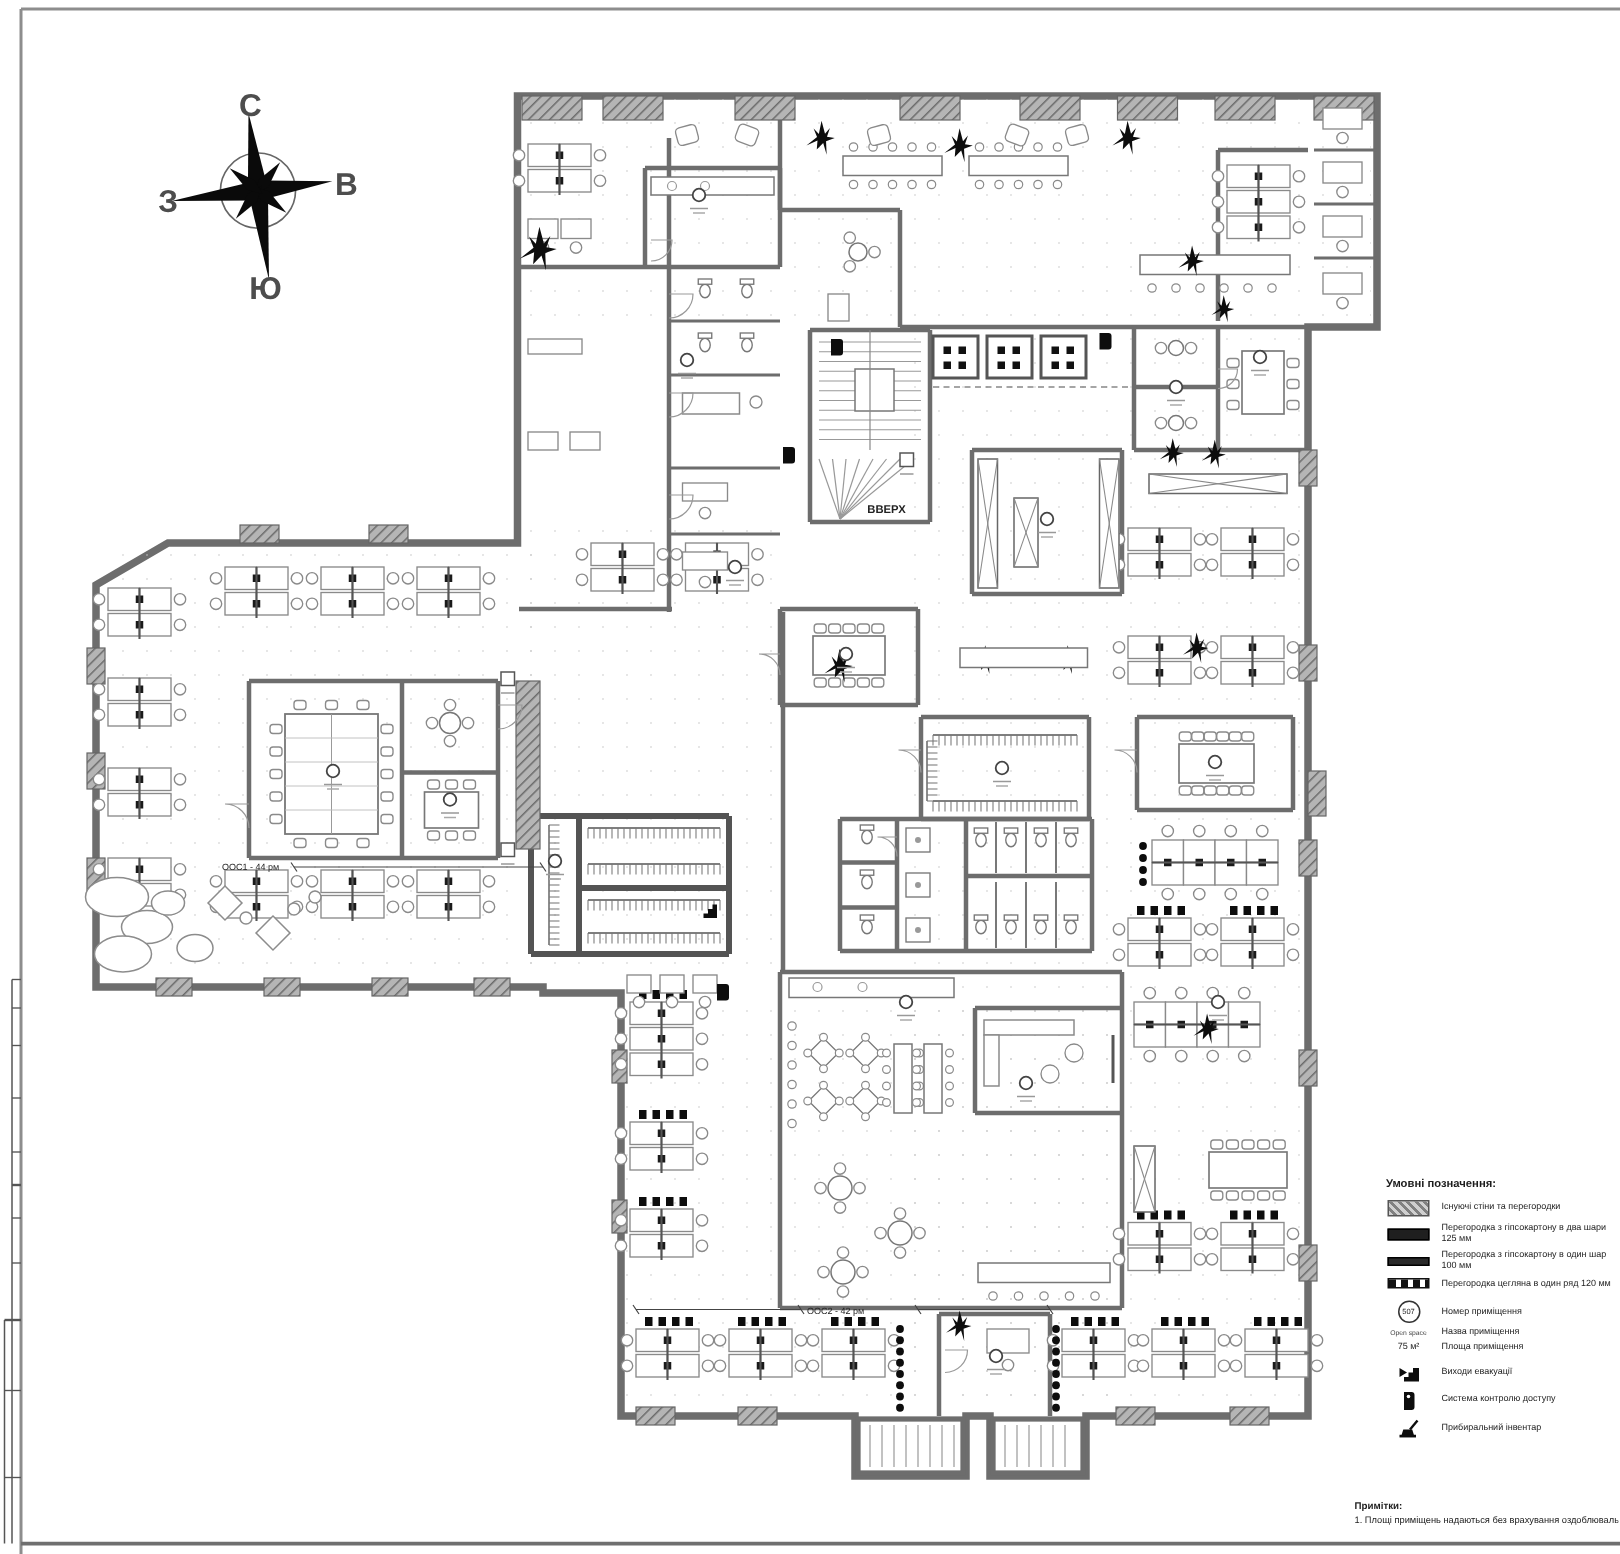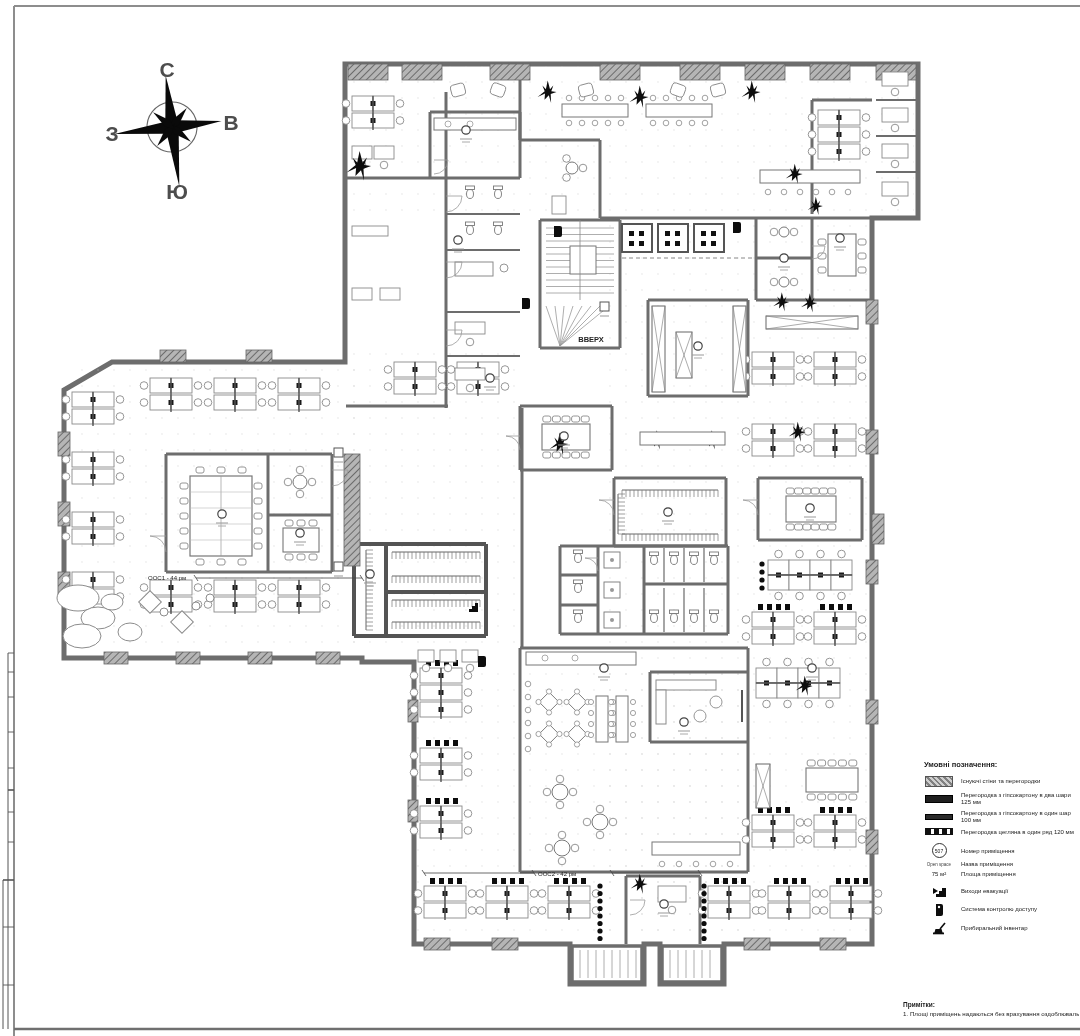--- a/index.html
+++ b/index.html
@@ -1,19 +1,19 @@
 <!DOCTYPE html>
 <html><head>
 <meta charset="utf-8">
 <style>
   html,body{margin:0;padding:0;background:#fff;}
   .page{position:relative;width:1080px;height:1036px;background:#fff;overflow:hidden;
         font-family:"Liberation Sans",sans-serif;color:#333;}
   svg text{font-family:"Liberation Sans",sans-serif;}
-  .legend{position:absolute;left:924px;top:760px;width:156px;}
+  .legend{position:absolute;left:924px;top:784px;width:156px;}
   .lg-title{font-size:7.5px;font-weight:bold;color:#1d1d1d;margin-bottom:7px;}
   .lg-row{display:flex;align-items:center;margin-bottom:5px;}
   .lg-sym{width:30px;min-width:30px;margin-right:7px;display:flex;justify-content:center;align-items:center;}
   .lg-lab{font-size:6px;color:#222;line-height:1.1;}
   .sym-hatch{width:26px;height:9px;border:1px solid #555;
      background:repeating-linear-gradient(45deg,#cfcfcf 0 2px,#808080 2px 4px);}
   .sym-bar2{width:26px;height:6px;background:#1f1f1f;border:1px solid #000;}
   .sym-bar1{width:26px;height:4px;background:#2a2a2a;border:1px solid #000;}
   .sym-brick{width:26px;height:5px;border:1px solid #111;
      background:repeating-linear-gradient(90deg,#111 0 5px,#fff 5px 8px);}

